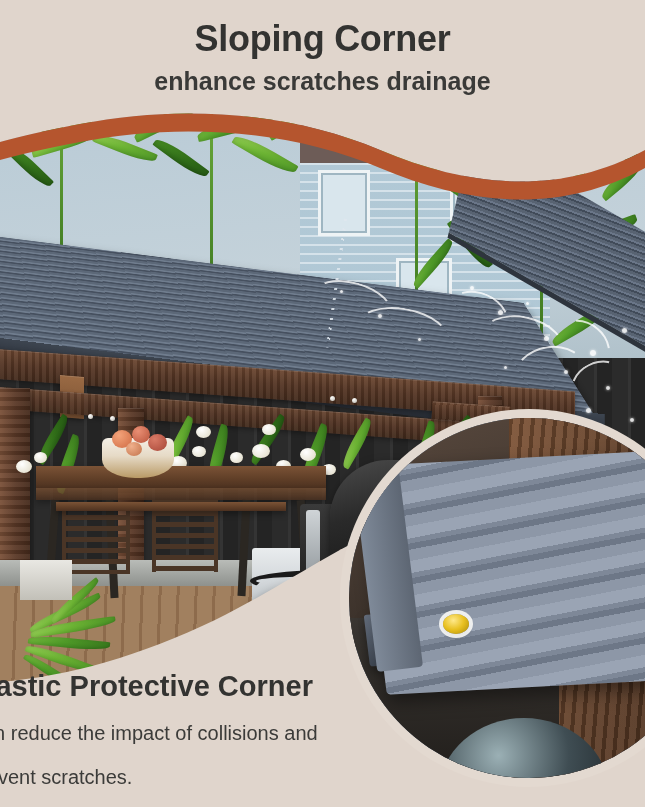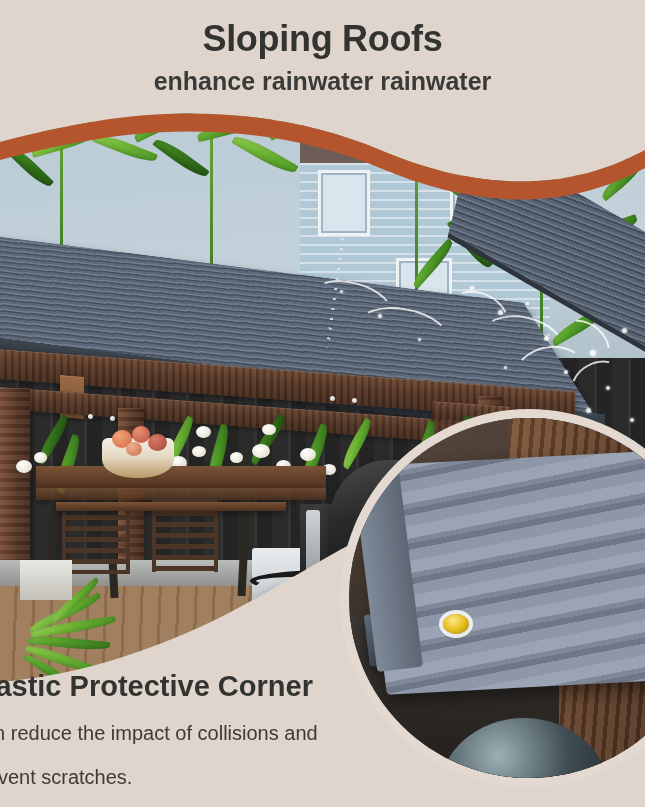--- a/index.html
+++ b/index.html
@@ -416,22 +416,22 @@
     <div class="in-board"></div>
     <div class="in-kettle"></div>
     <div class="in-edge"></div>
     <div class="in-panel"></div>
     <div class="in-lip"></div>
     <div class="in-screw" style="left:94px;top:196px;"></div>
 
   </div>
 
   <div class="header">
-    <div class="title">Sloping Roofs</div>
-    <div class="subtitle">enhance rainwater rainwater</div>
+    <div class="title">Sloping Corner</div>
+    <div class="subtitle">enhance scratches drainage</div>
   </div>
 
   <div class="bottom-text">
     <div class="b-title">Plastic Protective Corner</div>
     <div class="b-line one">can reduce the impact of collisions and</div>
     <div class="b-line two">prevent scratches.</div>
   </div>
 
 </div>
 

